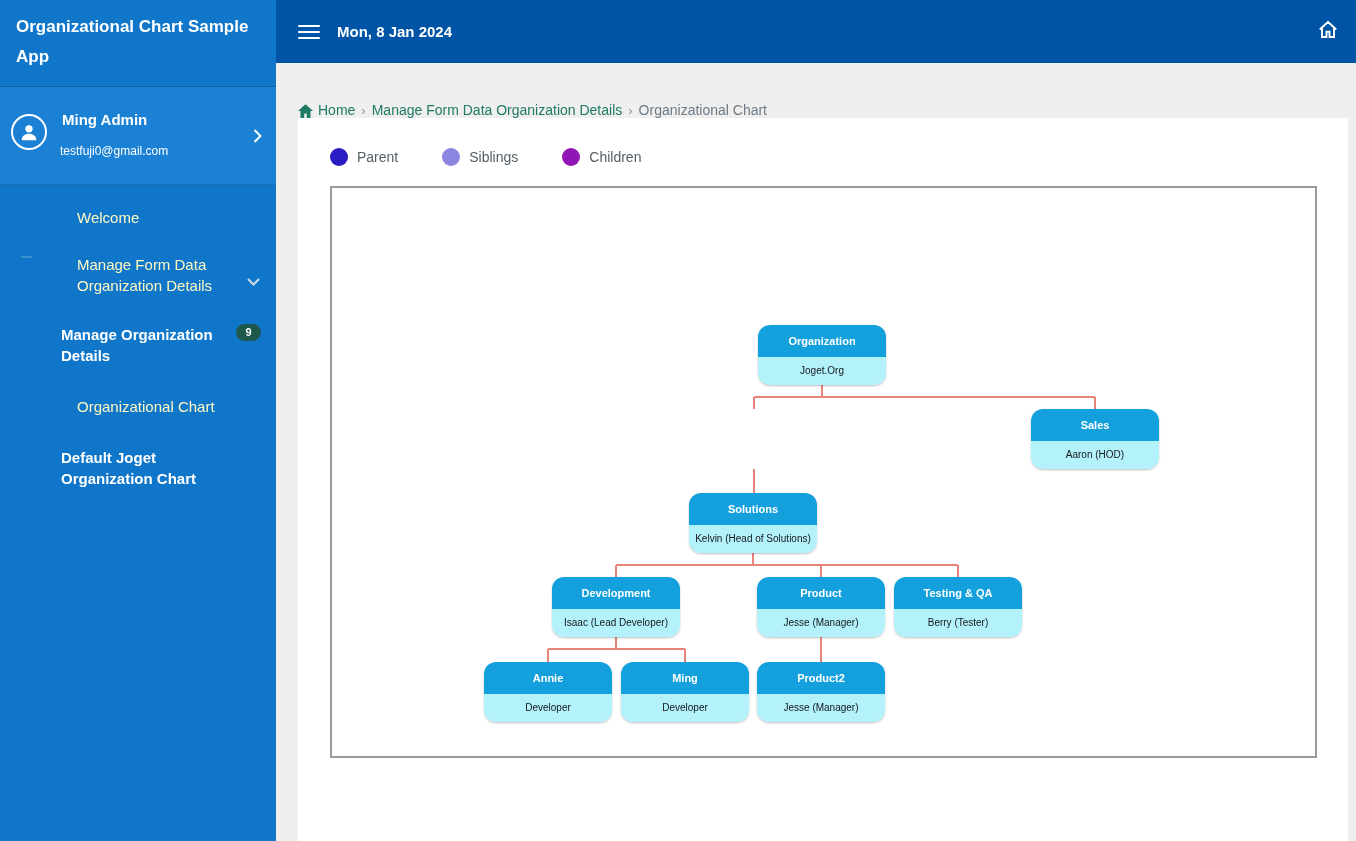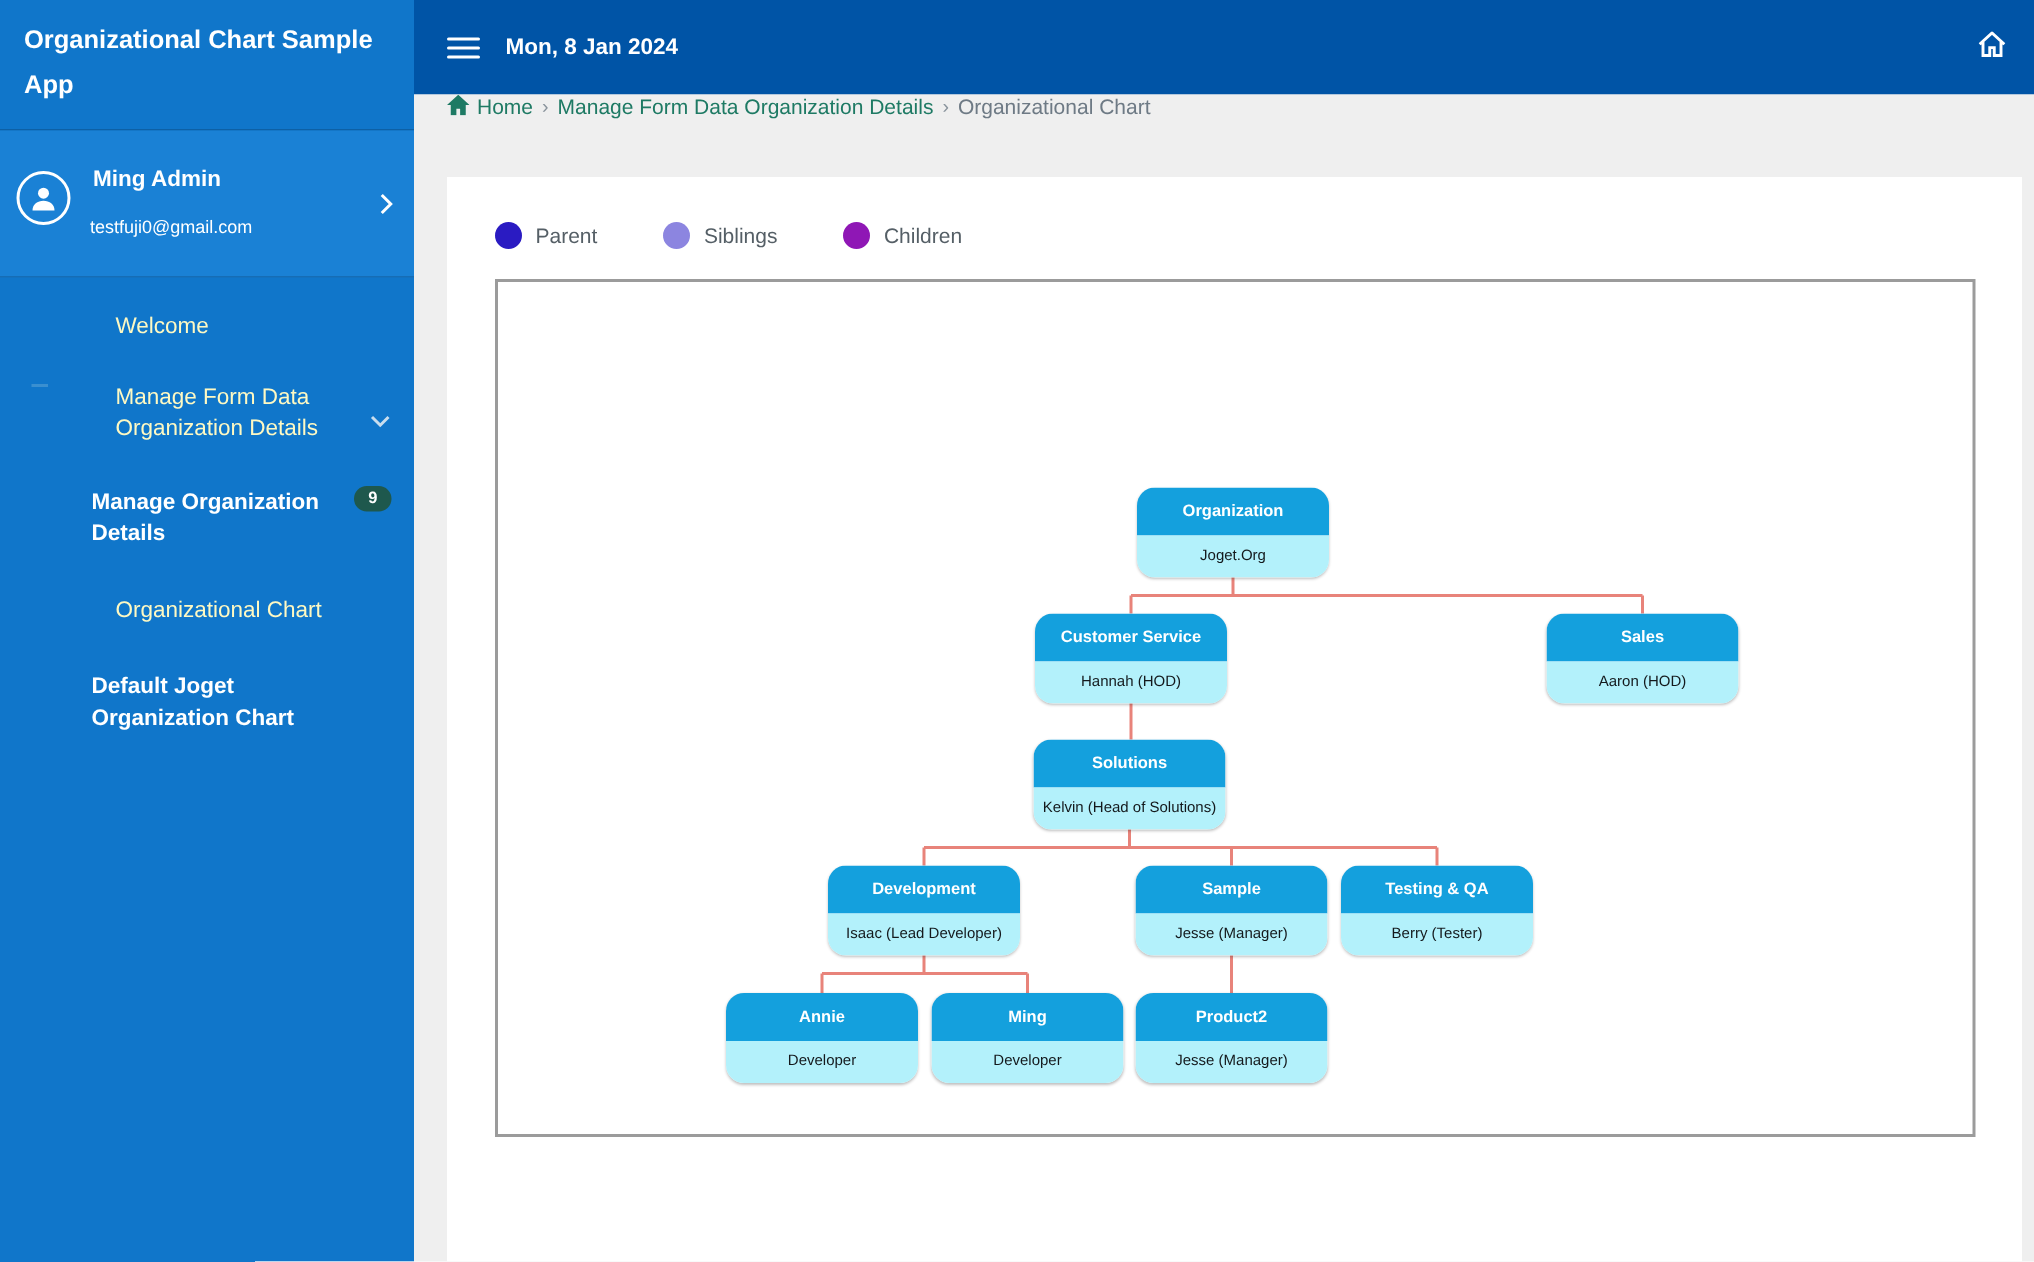--- a/index.html
+++ b/index.html
@@ -25,21 +25,21 @@
   .badge { position:absolute; right:15px; top:12px; background:#1e584d; color:#fff; font-size:11px; font-weight:bold; border-radius:9px; min-width:25px; height:17px; line-height:17px; text-align:center; padding:0 6px; }
 
   
   .topbar { position:absolute; left:276px; top:0; width:1080px; height:63px; background:#0054a6; }
   .hamburger { position:absolute; left:22px; top:25px; width:22px; cursor:pointer; }
   .hamburger div { height:2px; background:#fff; margin-bottom:4px; border-radius:1px; }
   .topbar-date { position:absolute; left:61px; top:23px; color:#fff; font-size:15px; font-weight:bold; }
   .topbar-home { position:absolute; right:19px; top:21px; cursor:pointer; }
 
   
-  .breadcrumb { position:absolute; left:276px; top:63px; width:1080px; height:55px; background:#efefef; display:flex; align-items:flex-start; padding-left:22px; font-size:14px; }
+  .breadcrumb { position:absolute; left:276px; top:63px; width:1080px; height:55px; background:#efefef; display:flex; align-items:flex-end; padding-left:22px; font-size:14px; }
   .crumb-link { color:#1e7a64; margin-right:6px; cursor:pointer; }
   .crumb-sep { color:#8a949d; margin-right:6px; font-size:13px; }
   .crumb-current { color:#6e7a85; }
   .bc-home-icon { margin-right:5px; display:inline-flex; }
 
   
   .card { position:absolute; left:298px; top:118px; width:1050px; height:723px; background:#ffffff; }
   .legend { display:flex; align-items:center; gap:44px; padding:30px 0 0 32px; }
   .legend-item { display:flex; align-items:center; }
   .legend-dot { width:18px; height:18px; border-radius:50%; margin-right:9px; }
@@ -167,38 +167,34 @@
         <path d="M421 365 V377 M284 377 H626 M284 377 V389 M489 377 V389 M626 377 V389"></path>
         <path d="M284 449 V461 M216 461 H353 M216 461 V474 M353 461 V474"></path>
         <path d="M489 449 V474"></path>
       </g>
     </svg>
 
     <div class="node n0">
       <div class="node-title">Organization</div>
       <div class="node-sub">Joget.Org</div>
     </div>
-    <div class="node n1">
-      <div class="node-title">Customer Service</div>
-      <div class="node-sub">Hannah (HOD)</div>
-    </div>
     <div class="node n2">
       <div class="node-title">Sales</div>
       <div class="node-sub">Aaron (HOD)</div>
     </div>
     <div class="node n3">
       <div class="node-title">Solutions</div>
       <div class="node-sub">Kelvin (Head of Solutions)</div>
     </div>
     <div class="node n4">
       <div class="node-title">Development</div>
       <div class="node-sub">Isaac (Lead Developer)</div>
     </div>
     <div class="node n5">
-      <div class="node-title">Sample</div>
+      <div class="node-title">Product</div>
       <div class="node-sub">Jesse (Manager)</div>
     </div>
     <div class="node n6">
       <div class="node-title">Testing &amp; QA</div>
       <div class="node-sub">Berry (Tester)</div>
     </div>
     <div class="node n7">
       <div class="node-title">Annie</div>
       <div class="node-sub">Developer</div>
     </div>

